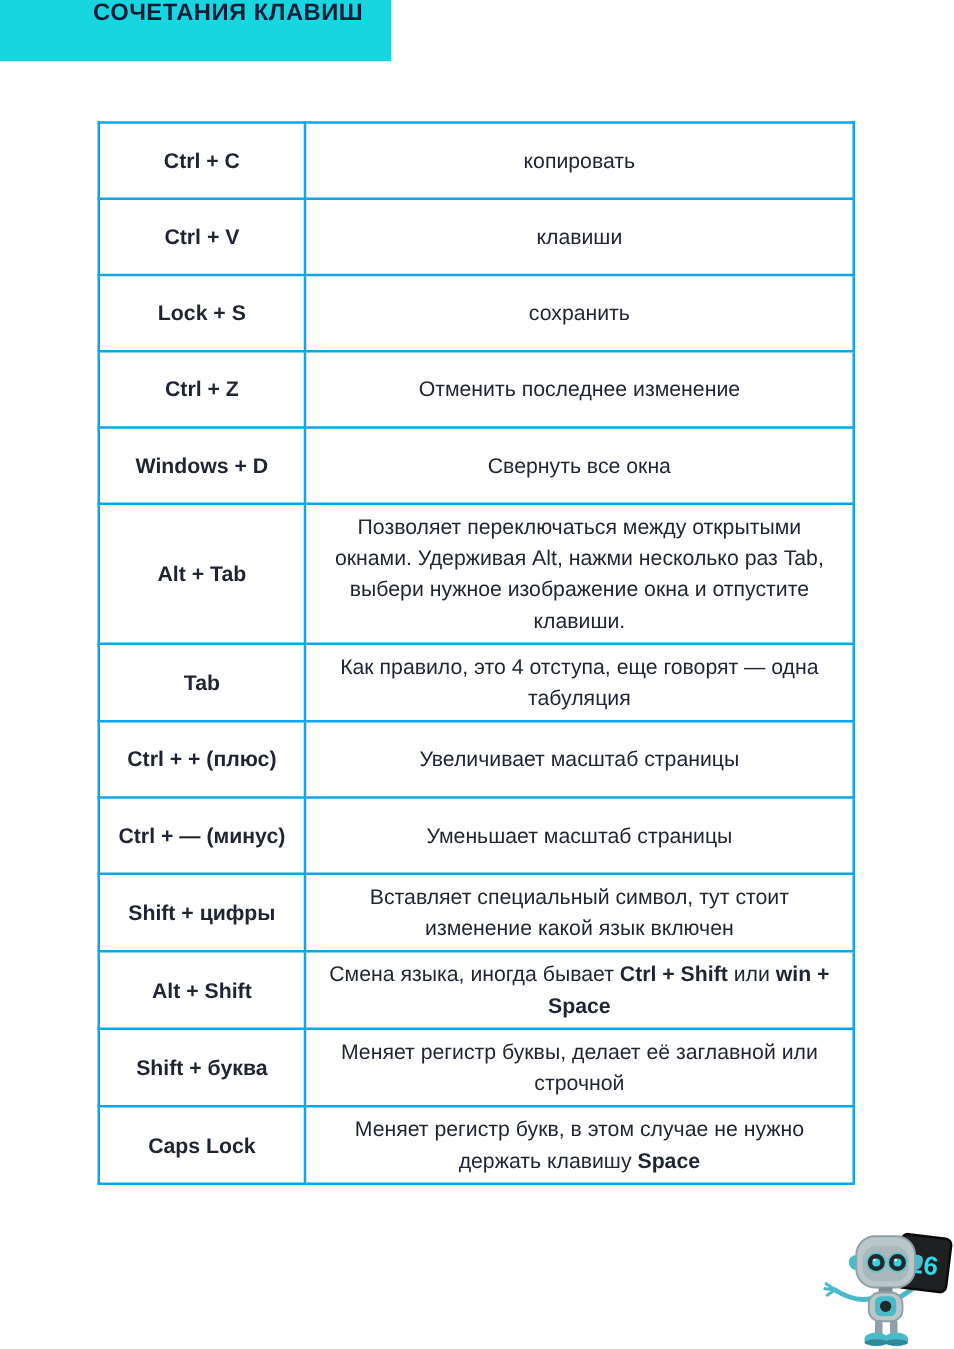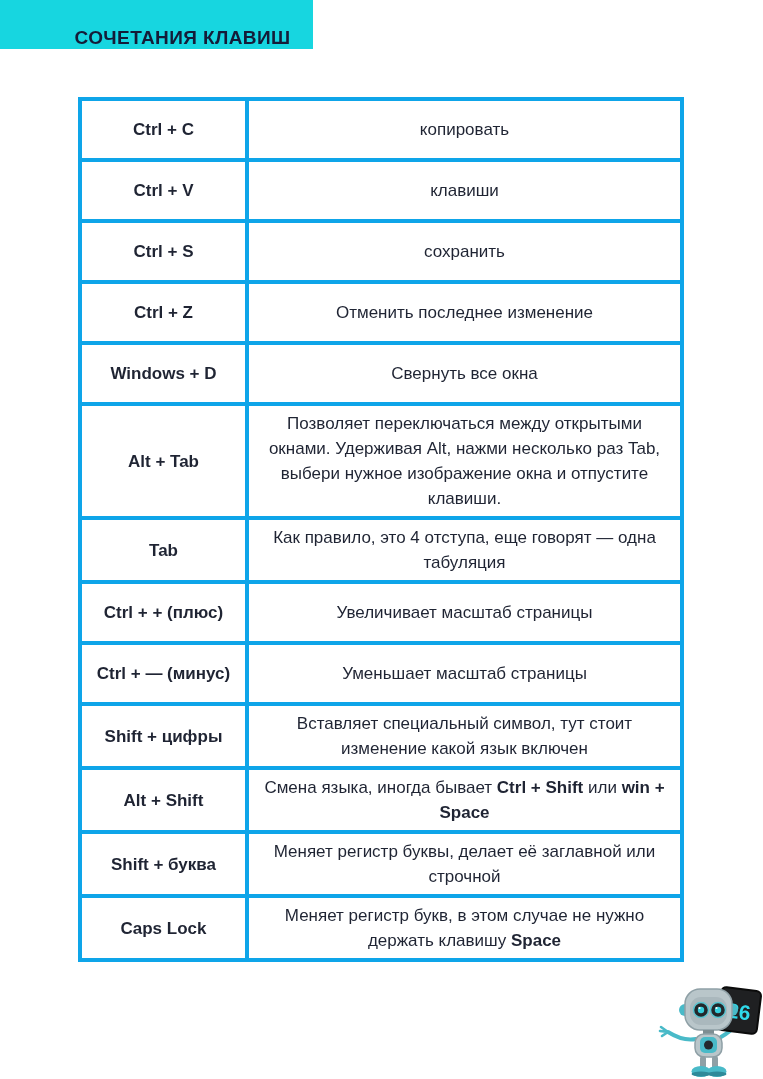--- a/index.html
+++ b/index.html
@@ -20,21 +20,21 @@
 
   
   .title-band {
     position: absolute;
     left: 0;
     top: 0;
     width: 313px;
     height: 49px;
     background: #17d6e0;
     display: flex;
-    align-items: flex-end;
+    align-items: flex-start;
     justify-content: center;
     padding-left: 52px;
     box-sizing: border-box;
   }
   .title-band .title-text {
     font-weight: 700;
     font-size: 19px;
     letter-spacing: 0.4px;
     color: #141c38;
     white-space: nowrap;
@@ -44,21 +44,21 @@
   table.shortcuts {
     position: absolute;
     left: 78px;
     top: 97px;
     width: 606px;
     border-collapse: collapse;
     table-layout: fixed;
   }
   table.shortcuts tr { height: 61px; }
   table.shortcuts td {
-    border: 4px solid #0ea5e9;
+    border: 2px solid #0ea5e9;
     vertical-align: middle;
     text-align: center;
     font-size: 17px;
     line-height: 25px;
     color: #1f2433;
   }
   td.cell-shortcut {
     width: 151px;
     font-weight: 700;
     padding: 4px 6px;
@@ -93,21 +93,21 @@
     <tbody>
         <tr>
           <td class="cell-shortcut">Ctrl + C</td>
           <td class="cell-desc"><span>копировать</span></td>
         </tr>
         <tr>
           <td class="cell-shortcut">Ctrl + V</td>
           <td class="cell-desc"><span>клавиши</span></td>
         </tr>
         <tr>
-          <td class="cell-shortcut">Ctrl + S</td>
+          <td class="cell-shortcut">Lock + S</td>
           <td class="cell-desc"><span>сохранить</span></td>
         </tr>
         <tr>
           <td class="cell-shortcut">Ctrl + Z</td>
           <td class="cell-desc"><span>Отменить последнее изменение</span></td>
         </tr>
         <tr>
           <td class="cell-shortcut">Windows + D</td>
           <td class="cell-desc"><span>Свернуть все окна</span></td>
         </tr>

